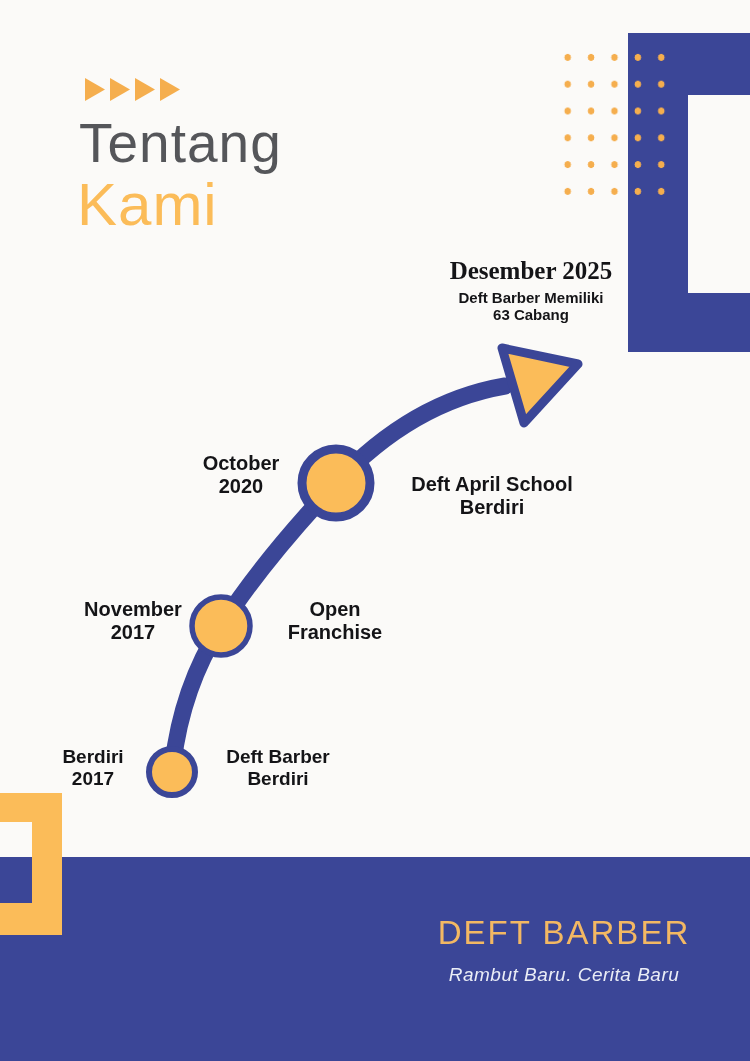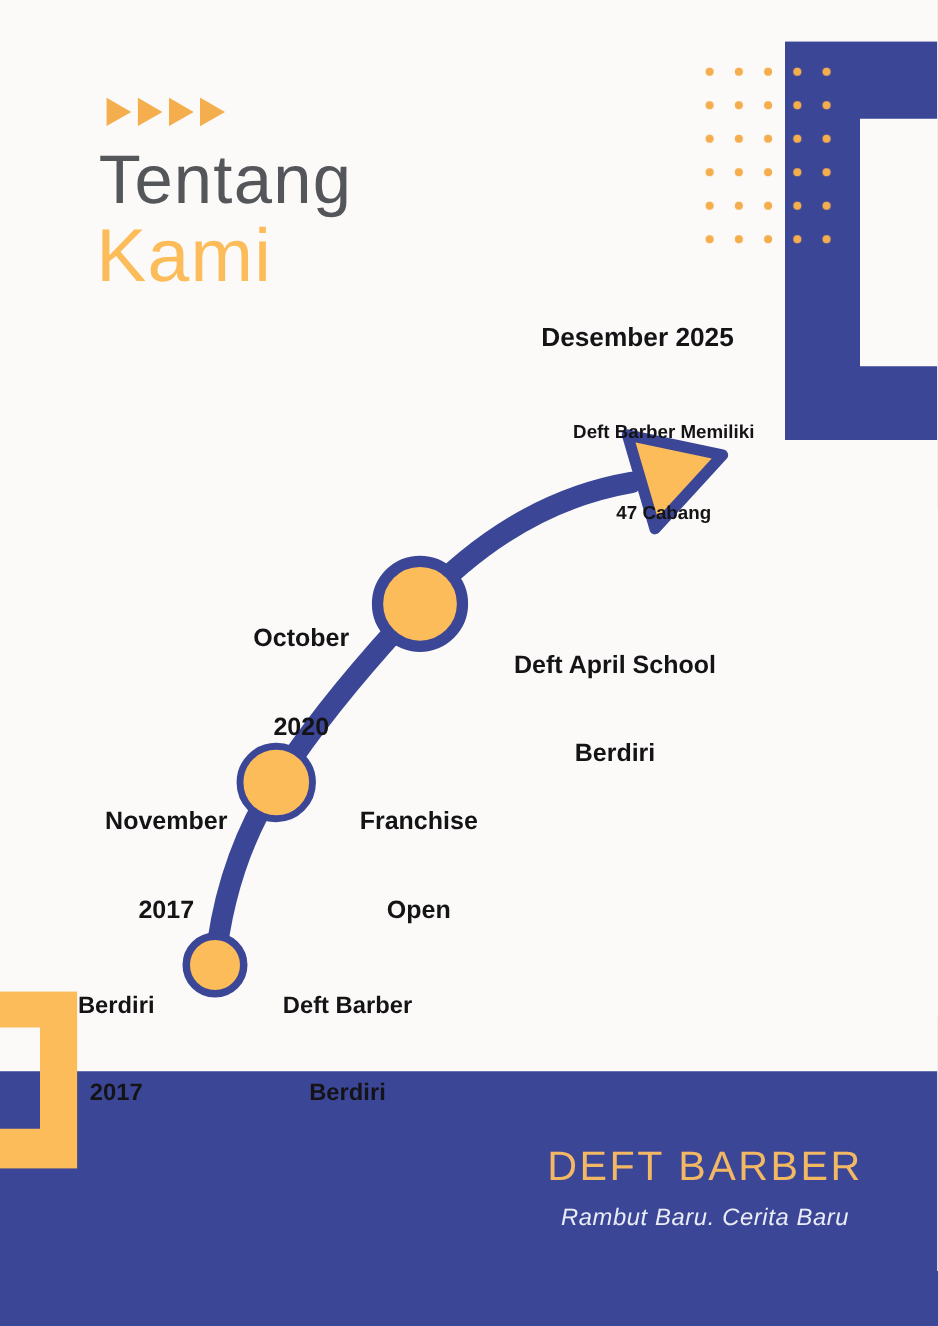--- a/index.html
+++ b/index.html
@@ -46,22 +46,22 @@
   
   svg.timeline{position:absolute;left:0;top:0;z-index:2;}
   .curve{fill:none;stroke:var(--blue);stroke-width:17;stroke-linecap:round;}
   .arrowhead{fill:var(--orange);stroke:var(--blue);stroke-width:9;stroke-linejoin:round;}
   .node{fill:var(--orange);stroke:var(--blue);}
   .node-sm{stroke-width:6;}
   .node-md{stroke-width:5.5;}
   .node-lg{stroke-width:9;}
 
   .ml{position:absolute;z-index:4;text-align:center;font-weight:700;color:var(--text_dark);}
-  .ml span{display:block;margin-top:48px;}
-  .ml-desember-date{left:410px;top:260px;width:200px;font-size:21px;line-height:22px;}
+  .ml span{display:block;}
+  .ml-desember-date{left:431px;top:260px;width:200px;font-size:25px;line-height:22px;font-family:Liberation Serif, serif;}
   .ml-desember-label{left:431px;top:289px;width:200px;font-size:15px;line-height:17px;}
   .ml-april{left:191px;top:452px;width:100px;font-size:20px;line-height:23px;}
   .ml-school{left:392px;top:473px;width:200px;font-size:20px;line-height:23px;}
   .ml-november{left:58px;top:598px;width:150px;font-size:20px;line-height:23px;}
   .ml-open{left:260px;top:598px;width:150px;font-size:20px;line-height:23px;}
   .ml-januari{left:23px;top:746px;width:140px;font-size:19px;line-height:22px;}
   .ml-berdiri{left:198px;top:746px;width:160px;font-size:19px;line-height:22px;}
 
   
   .footer{position:absolute;left:0;top:857px;width:750px;height:204px;
@@ -93,39 +93,39 @@
     <path class="curve" d="M 172 772 Q 180 690 221 626 Q 261 563 336 483 Q 412 402 505 386"></path>
     <polygon class="arrowhead" points="502,348 578,364 524,423"></polygon>
     <circle class="node node-sm" cx="172" cy="772" r="23"></circle>
     <circle class="node node-md" cx="221" cy="626" r="29"></circle>
     <circle class="node node-lg" cx="336" cy="483" r="34"></circle>
   </svg>
 
   <div class="ml ml-desember-date">Desember 2025</div>
   <div class="ml ml-desember-label">
     <span>Deft Barber Memiliki</span>
-    <span>47 Cabang</span>
+    <span>63 Cabang</span>
   </div>
 
   <div class="ml ml-april">
     <span>October</span>
     <span>2020</span>
   </div>
   <div class="ml ml-school">
     <span>Deft April School</span>
     <span>Berdiri</span>
   </div>
 
   <div class="ml ml-november">
     <span>November</span>
     <span>2017</span>
   </div>
   <div class="ml ml-open">
+    <span>Open</span>
     <span>Franchise</span>
-    <span>Open</span>
   </div>
 
   <div class="ml ml-januari">
     <span>Berdiri</span>
     <span>2017</span>
   </div>
   <div class="ml ml-berdiri">
     <span>Deft Barber</span>
     <span>Berdiri</span>
   </div>

